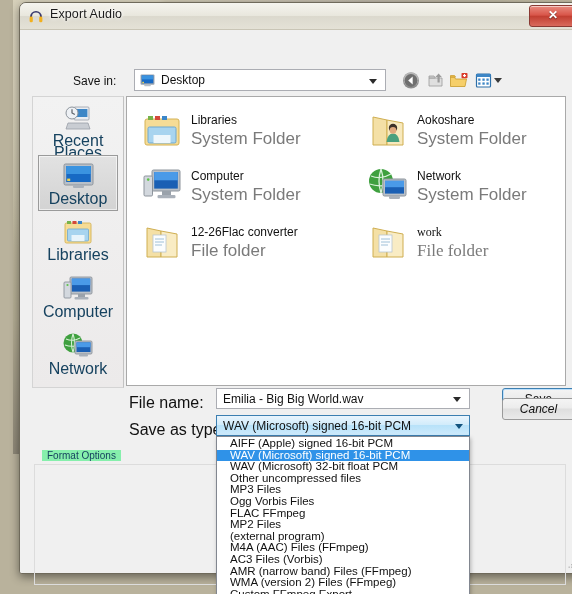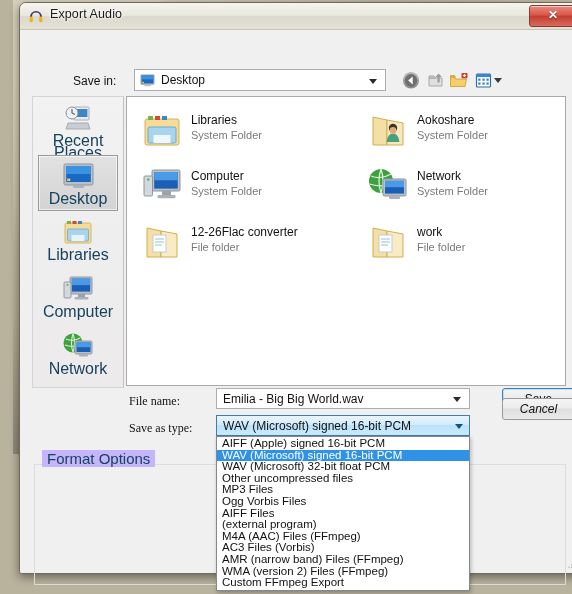--- a/index.html
+++ b/index.html
@@ -98,24 +98,24 @@
   .place .lbl{font-size:16px;color:#16425f;line-height:12px;}
 
   
   .filelist{
     position:absolute;left:106px;top:66px;width:440px;height:290px;
     background:#fff;border:1px solid #a9a9a9;box-sizing:border-box;
   }
   .fitem{position:absolute;width:210px;height:54px;cursor:pointer;}
   .fitem .ic{position:absolute;left:8px;top:8px;width:42px;height:38px;}
   .fitem .nm{position:absolute;left:58px;top:10px;font-size:12px;color:#111;white-space:nowrap;}
-  .fitem .sub{position:absolute;left:58px;top:26px;font-size:11px;color:#7a7a7a;white-space:nowrap;}
-
-  
-  .fld-label{position:absolute;font-size:12px;color:#111;font-family:Liberation Serif, serif;}
+  .fitem .sub{position:absolute;left:58px;top:26px;font-size:17px;color:#7a7a7a;white-space:nowrap;}
+
+  
+  .fld-label{position:absolute;font-size:16px;color:#111;}
   #lbl-filename{left:109px;top:364px;}
   #lbl-savetype{left:109px;top:391px;}
 
   .fname-combo{
     position:absolute;left:196px;top:358px;width:254px;height:21px;
     background:#fff;border:1px solid #abadb3;box-sizing:border-box;cursor:text;
   }
   .fname-combo .txt{position:absolute;left:6px;top:3px;font-size:12px;color:#111;}
   .fname-combo .arr{position:absolute;right:8px;top:8px;width:0;height:0;
     border-left:4px solid transparent;border-right:4px solid transparent;border-top:5px solid #2a2a2a;cursor:pointer;}
@@ -139,32 +139,32 @@
     font-size:12px;color:#111;text-align:center;line-height:20px;cursor:pointer;
   }
   #btn-save{top:358px;border-color:#3c7fb1;box-shadow:0 0 0 1px #bcdffb inset;}
   #btn-cancel{top:368px;font-style:italic;}
 
   
   .grp-line{position:absolute;left:14px;top:434px;width:532px;height:1px;background:#dcdcdc;}
   .grp-line.l{position:absolute;left:14px;top:434px;width:1px;height:120px;background:#dcdcdc;}
   .grp-line.r{position:absolute;left:545px;top:434px;width:1px;height:120px;background:#dcdcdc;}
   .grp-line.b{position:absolute;left:14px;top:554px;width:532px;height:1px;background:#dcdcdc;}
-  .grp-title{position:absolute;left:22px;top:420px;background:#c4b5fd;padding:0 5px;font-size:15px;color:#16425f;}
+  .grp-title{position:absolute;left:22px;top:420px;background:#86efac;padding:0 5px;font-size:10px;color:#16425f;}
 
   .resize-grip{position:absolute;right:4px;bottom:3px;width:10px;height:10px;opacity:.55;}
 
   
   .popup{
     position:absolute;left:196px;top:406px;width:254px;
     background:#fff;border:1px solid #828790;box-sizing:border-box;
     z-index:50;padding:1px 0 1px 0;
     box-shadow:1px 2px 4px rgba(0,0,0,.25);
   }
-  .opt{height:11.6px;line-height:11.6px;font-size:11.5px;color:#111;padding-left:5px;white-space:nowrap;cursor:pointer;}
+  .opt{height:11.6px;line-height:11.6px;font-size:11.5px;color:#111;padding-left:13px;white-space:nowrap;cursor:pointer;}
   .opt.sel{background:#2f92e8;color:#fff;}
 </style>
 </head>
 <body>
 
 <div class="root">
   <div class="bg"></div>
   <div class="bg-smear"></div>
 
   <div class="window">
@@ -361,21 +361,21 @@
           <svg class="ic" viewBox="0 0 42 38">
             <path d="M6 5 L6 34 L20 34 L20 8 Z" fill="#f4e0a6" stroke="#cfae51" stroke-width="1"></path>
             <path d="M20 8 L36 11 L36 34 L20 34 Z" fill="#f9ecc4" stroke="#cfae51" stroke-width="1"></path>
             <rect x="12" y="12" width="13" height="17" fill="#fbfdfe" stroke="#b9c6d1" stroke-width="0.8"></rect>
             <path d="M14 16 h9 M14 19 h9 M14 22 h7" stroke="#9fc0d8" stroke-width="1"></path>
           </svg>
           <div class="nm">12-26Flac converter</div>
           <div class="sub">File folder</div>
         </div>
 
-        <div class="fitem" style="left:232px;top:118px;">
+        <div class="fitem" style="left:232px;top:118px;font-family:Liberation Serif, serif;">
           <svg class="ic" viewBox="0 0 42 38">
             <path d="M6 5 L6 34 L20 34 L20 8 Z" fill="#f4e0a6" stroke="#cfae51" stroke-width="1"></path>
             <path d="M20 8 L36 11 L36 34 L20 34 Z" fill="#f9ecc4" stroke="#cfae51" stroke-width="1"></path>
             <rect x="12" y="12" width="13" height="17" fill="#fbfdfe" stroke="#b9c6d1" stroke-width="0.8"></rect>
             <path d="M14 16 h9 M14 19 h9 M14 22 h7" stroke="#9fc0d8" stroke-width="1"></path>
           </svg>
           <div class="nm">work</div>
           <div class="sub">File folder</div>
         </div>
       </div>
@@ -413,21 +413,22 @@
         </g>
       </svg>
 
       <div class="popup">
         <div class="opt">AIFF (Apple) signed 16-bit PCM</div>
         <div class="opt sel">WAV (Microsoft) signed 16-bit PCM</div>
         <div class="opt">WAV (Microsoft) 32-bit float PCM</div>
         <div class="opt">Other uncompressed files</div>
         <div class="opt">MP3 Files</div>
         <div class="opt">Ogg Vorbis Files</div>
-        <div class="opt">AIFF Files</div>
+        <div class="opt">FLAC FFmpeg</div>
+        <div class="opt">MP2 Files</div>
         <div class="opt">(external program)</div>
         <div class="opt">M4A (AAC) Files (FFmpeg)</div>
         <div class="opt">AC3 Files (Vorbis)</div>
         <div class="opt">AMR (narrow band) Files (FFmpeg)</div>
         <div class="opt">WMA (version 2) Files (FFmpeg)</div>
         <div class="opt">Custom FFmpeg Export</div>
       </div>
 
     </div>
   </div>

